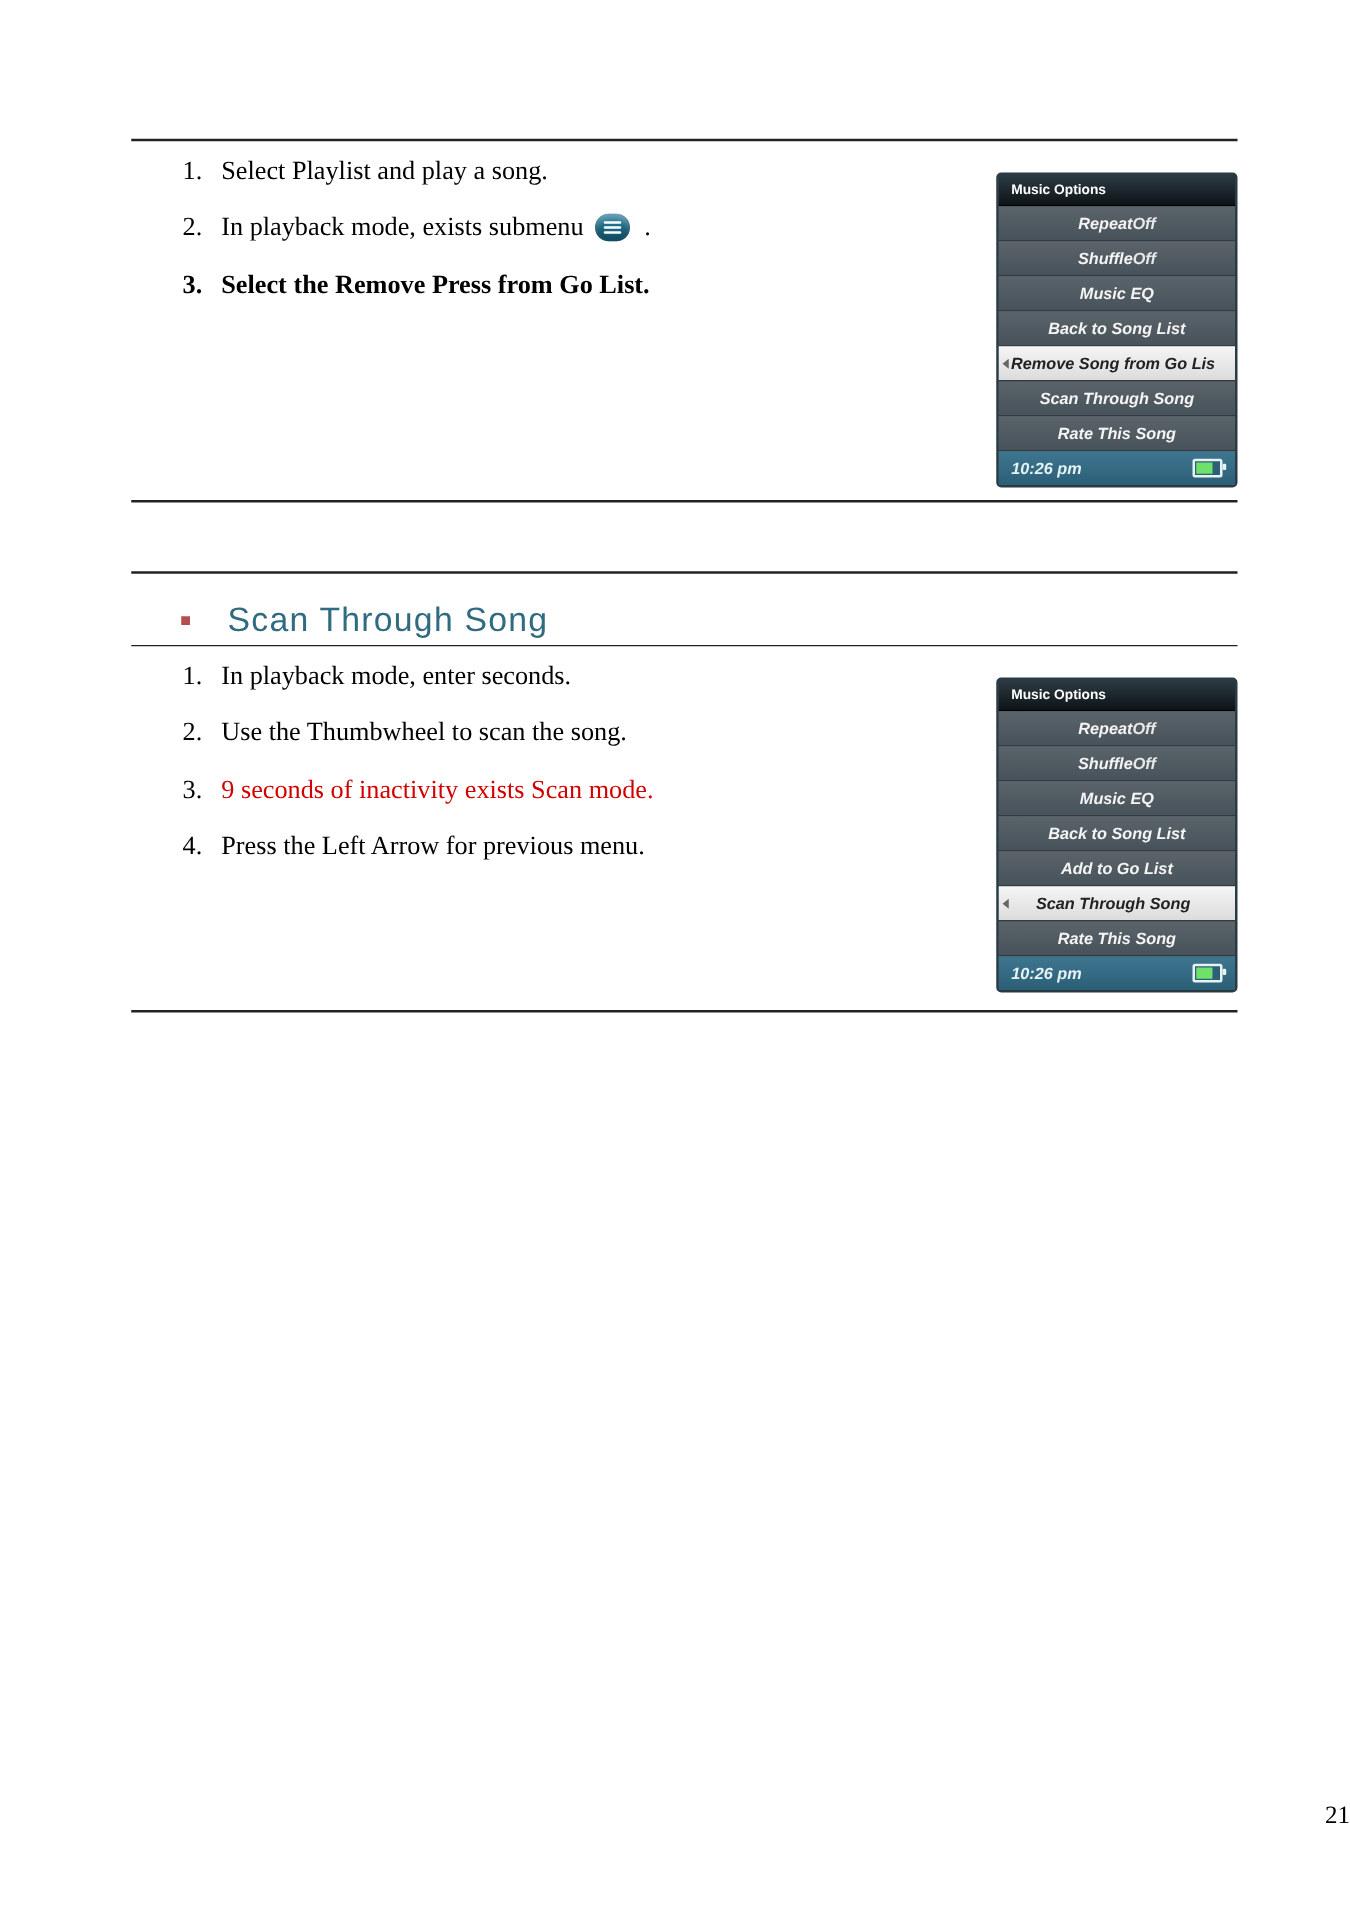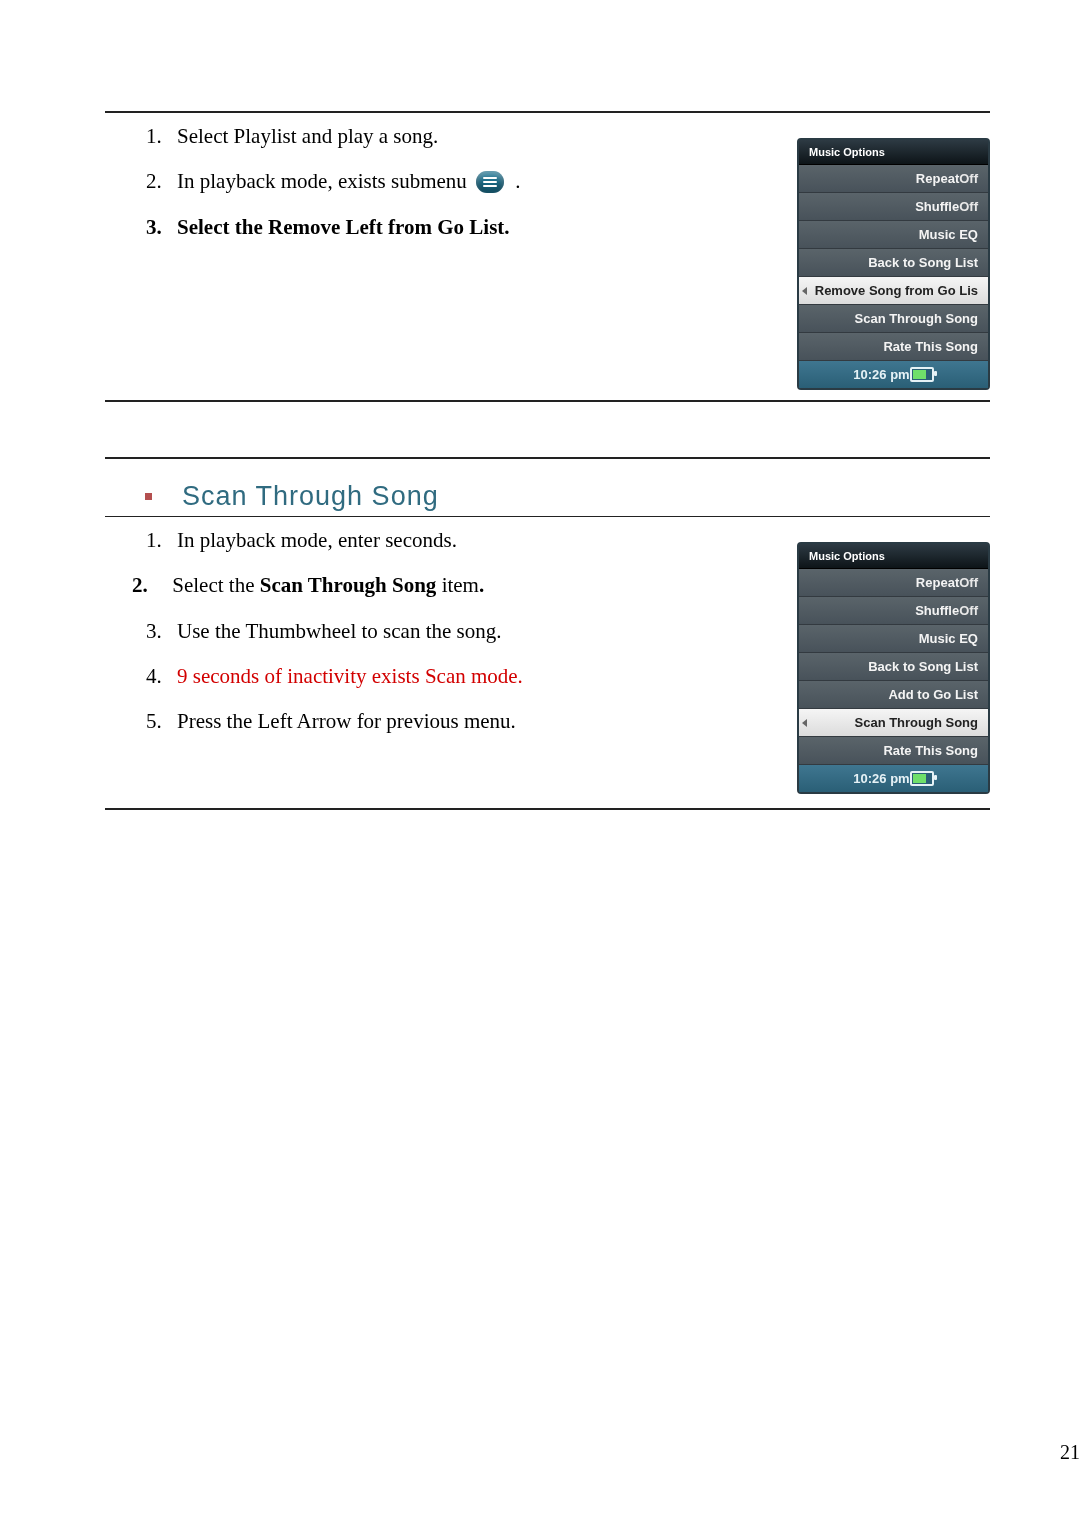--- a/index.html
+++ b/index.html
@@ -80,30 +80,31 @@
   .dev-title {
     background: linear-gradient(#2d3a43,#0d1418);
     padding: 6px 10px;
     font-weight: bold;
     font-size: 11px;
     border-bottom: 1px solid #000;
   }
   .dev-menu {}
   .dev-item {
     display: flex;
-    justify-content: flex-end;
+    justify-content: center;
     align-items: center;
     padding: 6px 10px;
     background: linear-gradient(#5a646a,#48525a);
     border-bottom: 1px solid #333a40;
     font-weight: bold;
     font-size: 13px;
     color: #f4f4f4;
     white-space: nowrap;
     overflow: hidden;
+    font-style: italic;
   }
   .dev-item .val {
     color: #e8e8e8;
     font-weight: bold;
   }
   .dev-item.selected {
     background: linear-gradient(#f5f5f5,#dcdcdc);
     color: #222;
     position: relative;
     padding-left: 4px;
@@ -117,24 +118,25 @@
     border-top: 4px solid transparent;
     border-bottom: 4px solid transparent;
     border-right: 5px solid #666;
     transform: translateY(-50%);
   }
   .dev-status {
     background: linear-gradient(#3f7690,#2a5f76);
     color: #e6f2f6;
     padding: 6px 10px;
     display: flex;
-    justify-content: center;
+    justify-content: space-between;
     align-items: center;
     font-weight: bold;
     font-size: 13px;
+    font-style: italic;
   }
   .battery {
     display: inline-block;
     width: 20px; height: 11px;
     border: 2px solid #e6f2f6;
     border-radius: 2px;
     position: relative;
     background: #2a5f76;
   }
   .battery::after {
@@ -197,21 +199,21 @@
       <ol class="steps">
         <li>
           <span>Select Playlist and play a song.</span>
         </li>
         <li>
           <span>In playback mode, exists submenu</span>
           <span class="submenu-icon"></span>
           <span>.</span>
         </li>
         <li style="font-weight:bold; list-style-type:decimal;">
-          <span style="font-weight:normal"></span><b>Select the <span>Remove Left from Go List.</span></b>
+          <span style="font-weight:normal"></span><b>Select the <span>Remove Press from Go List.</span></b>
         </li>
       </ol>
 
       <div class="device">
         <div class="dev-title">Music Options</div>
         <div class="dev-menu" id="dev1-menu">
             <div class="dev-item">
               <span>Repeat</span>
               <span class="val">Off</span>
             </div>
@@ -250,24 +252,20 @@
     <div class="heading-bullet">
       <span class="bul"></span>
       <h2>Scan Through Song</h2>
     </div>
 
     <div class="section-body">
       <ol class="steps">
         <li>
           <span>In playback mode, enter seconds.</span>
         </li>
-        <li style="list-style:none; margin-left:-35px; padding-left:0;">
-          <span style="display:inline-block; width:35px;"><b>2.</b></span>
-          <span>Select the <b>Scan Through Song</b> item<b>.</b></span>
-        </li>
         <li>
           <span>Use the Thumbwheel to scan the song.</span>
         </li>
         <li>
           <span class="red">9 seconds of inactivity exists Scan mode.</span>
         </li>
         <li>
           <span>Press the Left Arrow for previous menu.</span>
         </li>
       </ol>

